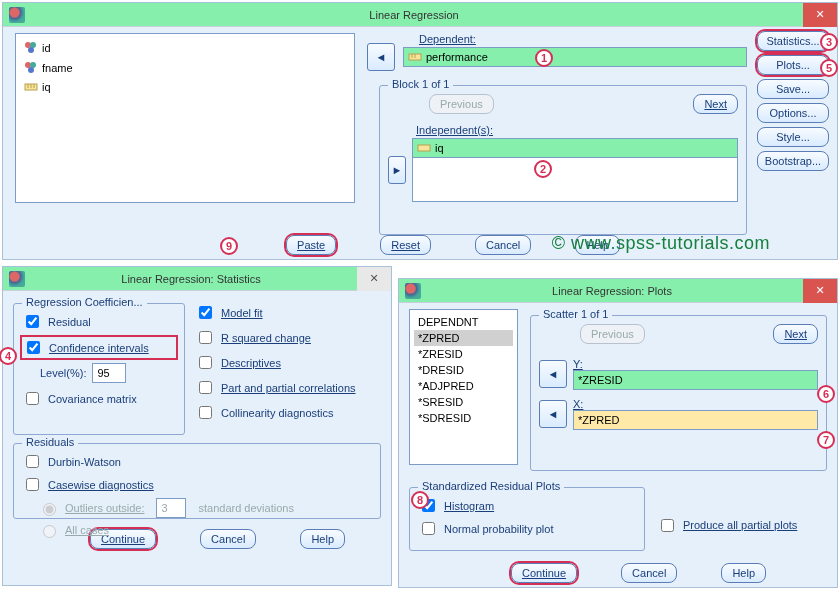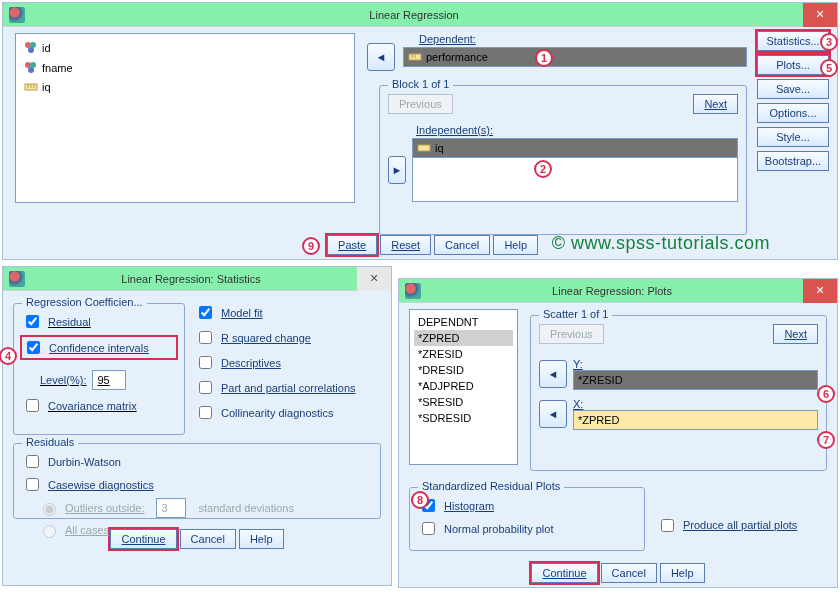--- a/index.html
+++ b/index.html
@@ -3,38 +3,38 @@
 <meta charset="utf-8">
 <style>
   * { box-sizing: border-box; font-family: Tahoma, Arial, sans-serif; font-size: 11px; }
   body { margin: 0; background: #fff; width: 840px; height: 600px; overflow: hidden; position: relative; }
   .window { position: absolute; background: #e6f0fa; border: 1px solid #a8c0d8; }
   .titlebar { height: 24px; background: #86efac; border-bottom: 1px solid #c8d0e0; display: flex; align-items: center; }
   .titlebar .icon { width: 16px; height: 16px; margin-left: 6px; background: radial-gradient(circle at 35% 35%, #d66 30%, #469 40%, #4a9 65%); border-radius: 2px; }
   .titlebar .title { flex: 1; text-align: center; color: #333; }
   .closebtn { width: 34px; height: 24px; background: #d9534f; color: #fff; display: flex; align-items: center; justify-content: center; cursor: pointer; }
   .body { padding: 6px 10px; position: relative; }
-  .btn { display: inline-block; border: 1px solid #5a7db8; border-radius: 0; background: linear-gradient(#f7fbff,#d9ebff); padding: 3px 10px; color: #1a3e7a; cursor: pointer; text-align: center; }
+  .btn { display: inline-block; border: 1px solid #5a7db8; border-radius: 8px; background: linear-gradient(#f7fbff,#d9ebff); padding: 3px 10px; color: #1a3e7a; cursor: pointer; text-align: center; margin-left: 41px; }
   .btn.disabled { color: #9aa; border-color: #b6c2d0; background: #eef2f6; cursor: default; }
   .btn.hl { box-shadow: 0 0 0 2px #d62f56; }
   .arrowbtn { width: 28px; height: 28px; border: 1px solid #5a7db8; border-radius: 3px; background: linear-gradient(#f7fbff,#d9ebff); display:inline-flex; align-items:center; justify-content:center; cursor:pointer; color:#1a3e7a; }
   .listbox { background: #fff; border: 1px solid #7b9cc7; padding: 4px; overflow: auto; }
   .listbox .item { padding: 2px 4px; display:flex; align-items:center; gap:4px; }
   .listbox .item.sel { background: #d0d0d0; }
   .ruleicon { width:14px; height:14px; }
   .ruleicon svg, .globicon svg { width:14px; height:14px; }
   .fieldset { border: 1px solid #8ea8d2; border-radius: 3px; padding: 8px 8px 8px 8px; margin-top: 6px; position: relative; }
   .fieldset > .legend { position: absolute; top: -8px; left: 8px; background: #e6f0fa; padding: 0 4px; color: #1a3e7a; }
   .label { color: #1a3e7a; }
   .label u { text-decoration: underline; }
   .chk { width:13px; height:13px; vertical-align:middle; margin-right:3px; }
   .radio { width:13px; height:13px; vertical-align:middle; margin-right:3px; }
   .txt { border:1px solid #7b9cc7; background:#fff; padding:2px 4px; height:20px; }
   .whitebox { background:#fff; border:1px solid #7b9cc7; height:20px; display:flex; align-items:center; padding:0 4px; gap:4px; }
-  .whitebox.gray { background:#737373; }
+  .whitebox.gray { background:#86efac; }
   .whitebox.yellow { background:#ffe9a8; }
   .badge { display:inline-flex; width:18px; height:18px; border:2px solid #d62f56; border-radius:50%; color:#d62f56; font-weight:bold; align-items:center; justify-content:center; background:#fff; font-size:11px; position:absolute; }
   .sidebtns { position:absolute; right:8px; top:34px; display:flex; flex-direction:column; gap:4px; }
   .sidebtns .btn { width:72px; padding:3px 2px; }
   .watermark { position:absolute; right:70px; top:233px; color:#15803d; font-size:18px; letter-spacing:0.5px; }
   .row { display:flex; align-items:center; gap:6px; }
   .disabled-text { color:#9aa; }
 </style>
 </head>
 <body>
@@ -140,31 +140,31 @@
 <span class="watermark">© www.spss-tutorials.com</span>
 
 <div class="window" style="left:2px; top:266px; width:390px; height:320px;">
   <div class="titlebar">
     <span class="icon"></span>
     <span class="title">Linear Regression: Statistics</span>
     <div class="closebtn" style="background:#e8e8e8;color:#555;">✕</div>
   </div>
   <div class="body" style="height:296px;">
     <div style="display:flex; gap:10px;">
-      <div class="fieldset" style="width:172px; height:132px;text-decoration:underline;">
+      <div class="fieldset" style="width:172px; height:132px;">
         <span class="legend">Regression Coefficien...</span>
         <div class="row">
             <input type="checkbox" class="chk" checked="" style="">
             <span class="label">Residual</span>
           </div>
         <div class="row" style="margin-top:6px; box-shadow:0 0 0 2px #d62f56; padding:1px;">
             <input type="checkbox" class="chk" checked="" style="">
             <span class="label"><u>Confidence intervals</u></span>
           </div>
-        <div class="row" style="margin-top:12px; margin-left:18px;">
+        <div class="row" style="margin-top:5px; margin-left:18px;">
             <span class="label">Level(%):</span>
             <input class="txt" style="width: 34px;" value="95">
           </div>
         <div class="row" style="margin-top:6px;">
             <input type="checkbox" class="chk" style="">
             <span class="label"><span>Covariance matrix</span></span>
           </div>
       </div>
       <div style="padding-top:6px;">
         <div class="row">

